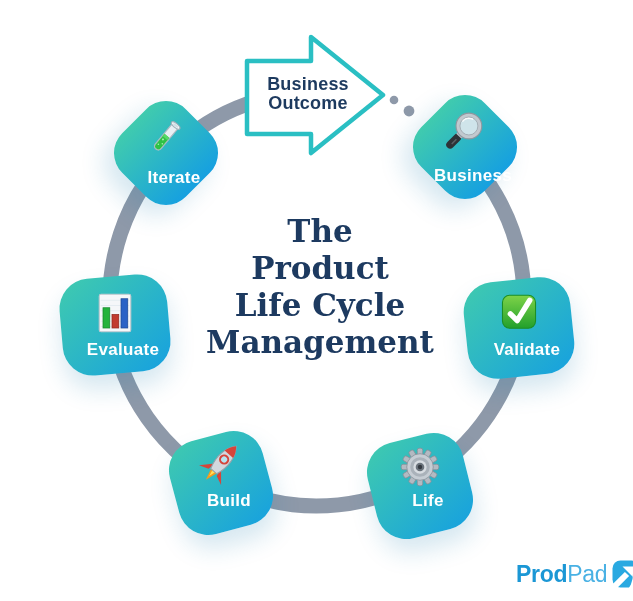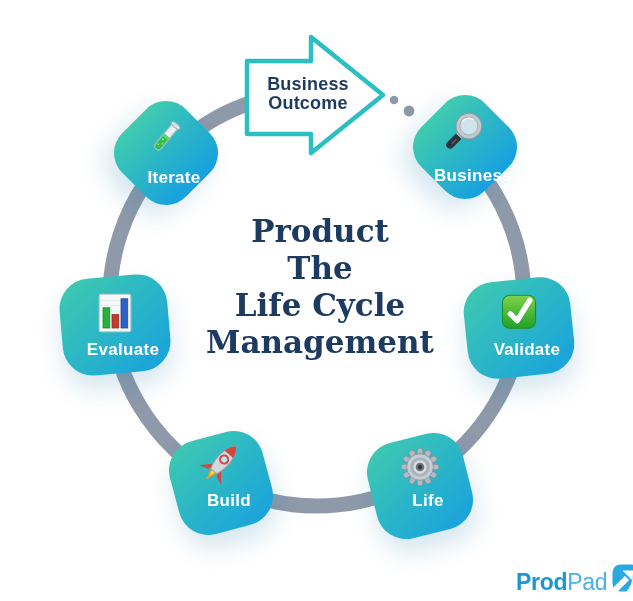--- a/index.html
+++ b/index.html
@@ -41,21 +41,21 @@
   }
   .n-iterate  {left:166px;top:153px;--w:90px; --h:90px; --r:45deg;  --br:28px;--g:90deg; --iy:-16px;--ly:25px;}
   .n-discovery{left:465px;top:147px;--w:90px; --h:90px; --r:45deg;  --br:28px;--g:90deg; --iy:-14px;--ly:29px;}
   .n-evaluate {left:115px;top:325px;--w:108px;--h:97px; --r:-5deg;  --br:30px;--g:140deg;--iy:-12px;--ly:25px;}
   .n-validate {left:519px;top:328px;--w:107px;--h:97px; --r:-6deg;  --br:30px;--g:141deg;--iy:-17px;--ly:22px;}
   .n-launch   {left:221px;top:483px;--w:96px; --h:96px; --r:-15deg; --br:30px;--g:150deg;--iy:-20px;--ly:18px;}
   .n-build    {left:420px;top:486px;--w:98px; --h:98px; --r:-14deg; --br:30px;--g:149deg;--iy:-19px;--ly:15px;}
 
   
   .logo{position:absolute;left:516px;top:559px;display:flex;align-items:center;gap:4px;cursor:pointer;}
-  .logo-text{font-size:23px;letter-spacing:-.3px;line-height:30px;margin-top:8px;}
+  .logo-text{font-size:23px;letter-spacing:-.3px;line-height:30px;}
   .logo-text .bold{font-weight:bold;color:#1b97d5;}
   .logo-text .light{font-weight:normal;color:#49b1e4;}
 </style>
 </head>
 <body>
 
 <div class="stage">
 
   <svg class="layer" width="633" height="601">
     <path d="M 429.7 125.4 A 207 207 0 1 1 374.0 100.0" fill="none" stroke="#8e99a9" stroke-width="15"></path>
@@ -67,22 +67,22 @@
 
   <svg class="arrow-svg" width="150" height="130">
     <polygon points="7,31 71,31 71,7 143,65 71,123 71,104 7,104" fill="#ffffff" stroke="#2abfc3" stroke-width="4.5" stroke-linejoin="round"></polygon>
   </svg>
   <div class="arrow-label">
     <div>Business</div>
     <div>Outcome</div>
   </div>
 
   <div class="title">
+    <div>The</div>
     <div>Product</div>
-    <div>The</div>
     <div>Life Cycle</div>
     <div>Management</div>
   </div>
 
   <div class="node n-iterate">
     <div class="bg"></div>
     <div class="icon">
       <svg width="48" height="48" viewBox="0 0 64 64">
         <g transform="rotate(40 32 32)">
           <path d="M27 12 h10 v36 a5 5 0 0 1 -10 0 z" fill="#e8f0f4" stroke="#a9b8c2" stroke-width="1.6"></path>

